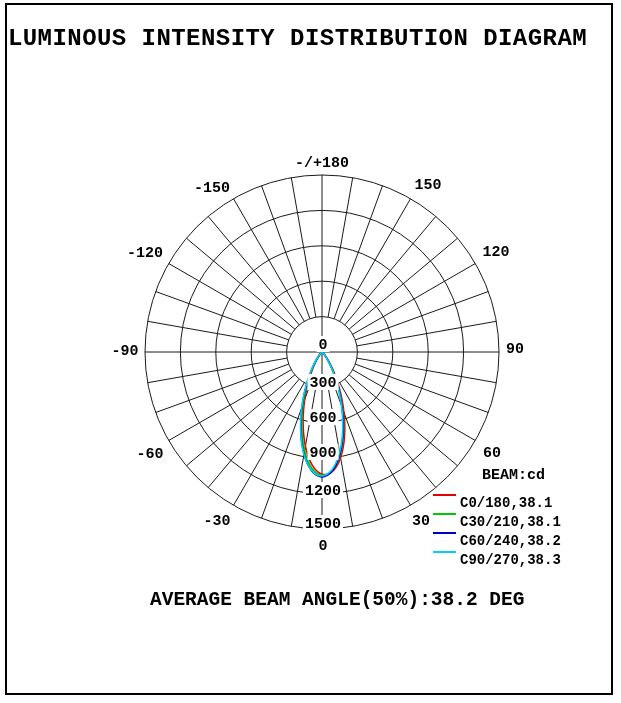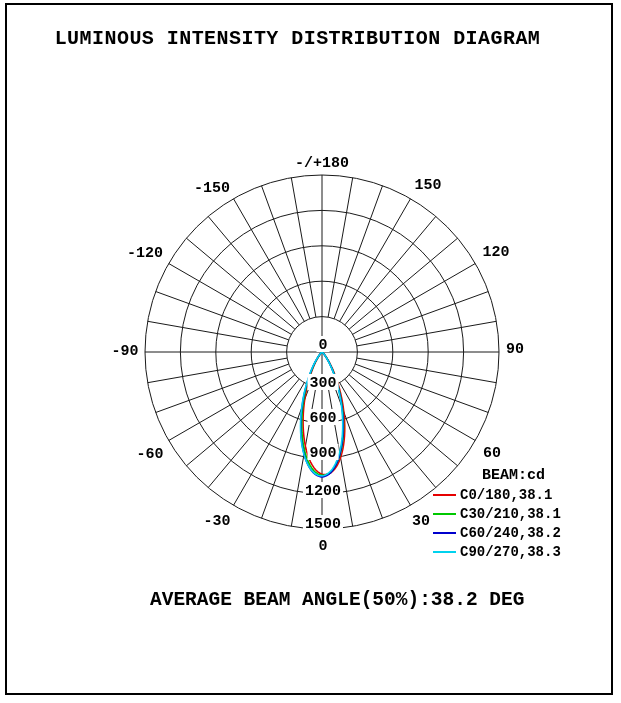--- a/index.html
+++ b/index.html
@@ -6,39 +6,39 @@
   body{
     width:621px;height:703px;position:relative;background:#fff;
     font-family:"Liberation Mono",monospace;color:#000;overflow:hidden;
   }
   .frame{
     position:absolute;left:5px;top:3px;width:608px;height:692px;
     border:2px solid #000;box-sizing:border-box;
   }
   .title{
     position:absolute;left:0;top:29px;width:595px;text-align:center;
-    font-size:20px;line-height:20px;font-weight:bold;letter-spacing:0.45px;
+    font-size:24px;line-height:20px;font-weight:bold;letter-spacing:0.45px;
     white-space:pre;
   }
   .chart-svg{position:absolute;left:0;top:0;width:621px;height:703px;}
   .footer{
     position:absolute;left:150px;top:547px;font-size:19.5px;line-height:20px;
     font-weight:bold;white-space:pre;margin-top:43px;
   }
   .legend-unit{
     position:absolute;left:482px;top:468px;font-size:15px;line-height:16px;
     font-weight:bold;white-space:pre;
   }
   .legend-row{position:absolute;left:433px;width:140px;height:16px;}
   .lr0{top:487px}.lr1{top:506px}.lr2{top:525px}.lr3{top:544px}
   .legend-swatch{
     position:absolute;left:0;top:7px;width:23px;height:2px;background:#000;
   }
   .legend-label{
-    position:absolute;left:27px;top:0;font-size:14px;line-height:16px;
+    position:absolute;left:27px;top:8px;font-size:14px;line-height:16px;
     font-weight:bold;white-space:pre;text-align:right;
   }
   svg text{
     font-family:"Liberation Mono",monospace;font-weight:bold;font-size:15px;
     fill:#000;
   }
 </style>
 </head>
 <body>
 

